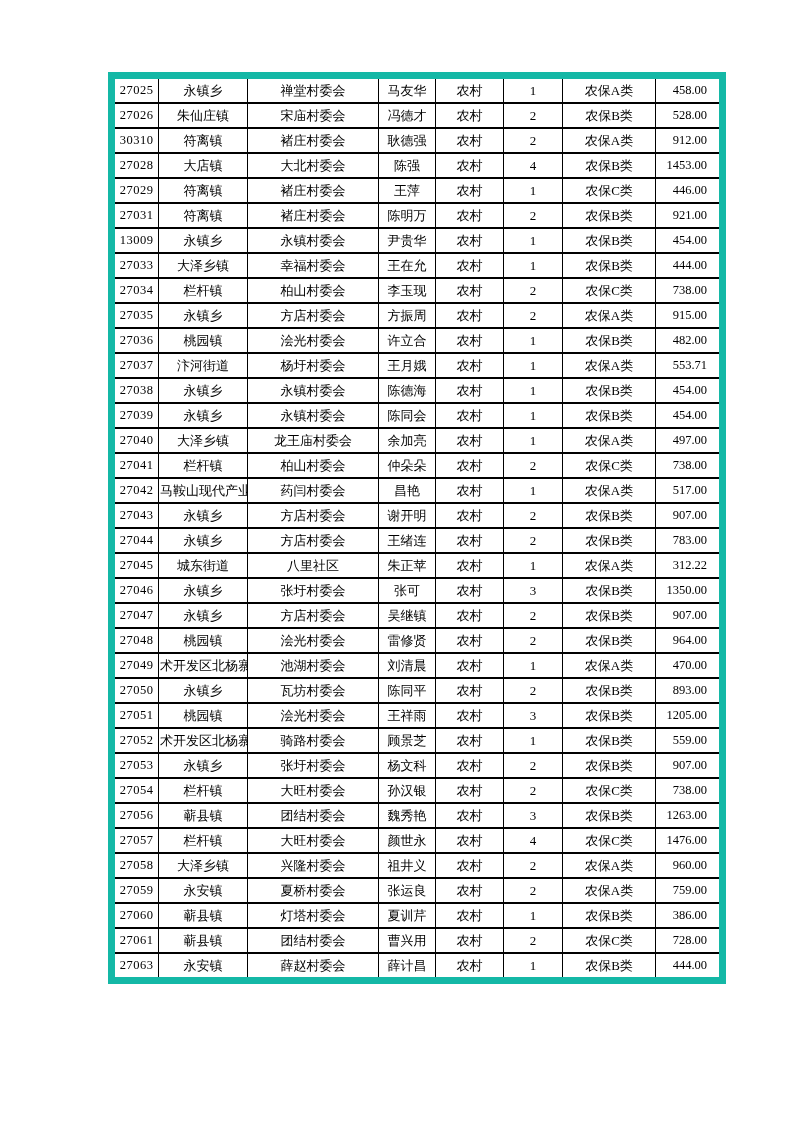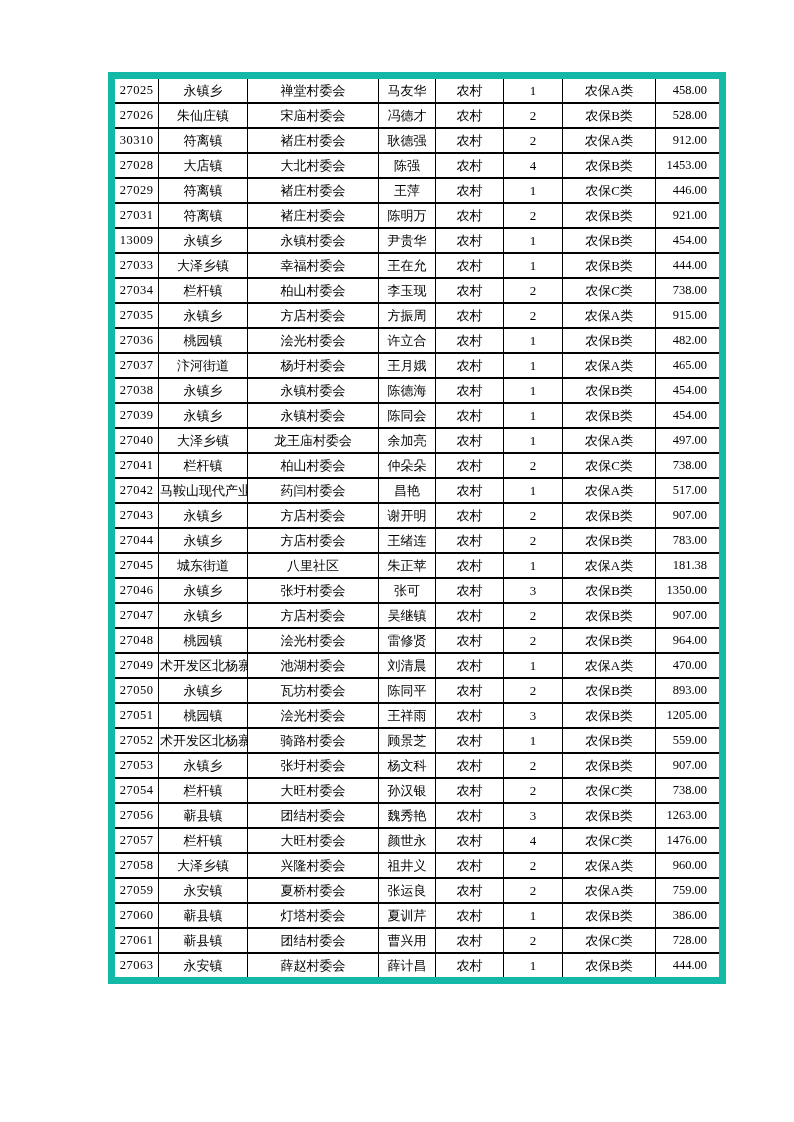--- a/index.html
+++ b/index.html
@@ -175,21 +175,21 @@
           <td class="amount">482.00</td>
         </tr>
         <tr>
           <td class="record-id">27037</td>
           <td class="">汴河街道</td>
           <td class="">杨圩村委会</td>
           <td class="">王月娥</td>
           <td class="">农村</td>
           <td class="">1</td>
           <td class="">农保A类</td>
-          <td class="amount">465.00</td>
+          <td class="amount">553.71</td>
         </tr>
         <tr>
           <td class="record-id">27038</td>
           <td class="">永镇乡</td>
           <td class="">永镇村委会</td>
           <td class="">陈德海</td>
           <td class="">农村</td>
           <td class="">1</td>
           <td class="">农保B类</td>
           <td class="amount">454.00</td>
@@ -255,21 +255,21 @@
           <td class="amount">783.00</td>
         </tr>
         <tr>
           <td class="record-id">27045</td>
           <td class="">城东街道</td>
           <td class="">八里社区</td>
           <td class="">朱正苹</td>
           <td class="">农村</td>
           <td class="">1</td>
           <td class="">农保A类</td>
-          <td class="amount">181.38</td>
+          <td class="amount">312.22</td>
         </tr>
         <tr>
           <td class="record-id">27046</td>
           <td class="">永镇乡</td>
           <td class="">张圩村委会</td>
           <td class="">张可</td>
           <td class="">农村</td>
           <td class="">3</td>
           <td class="">农保B类</td>
           <td class="amount">1350.00</td>

